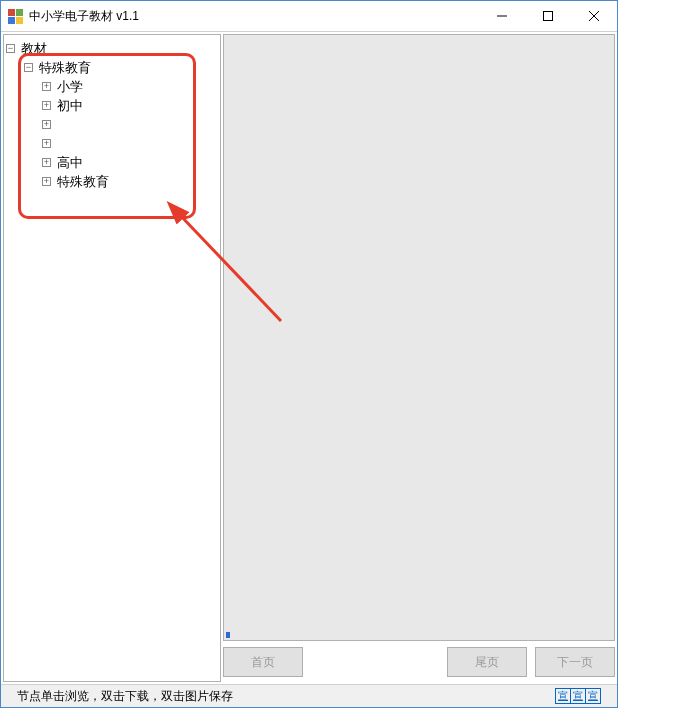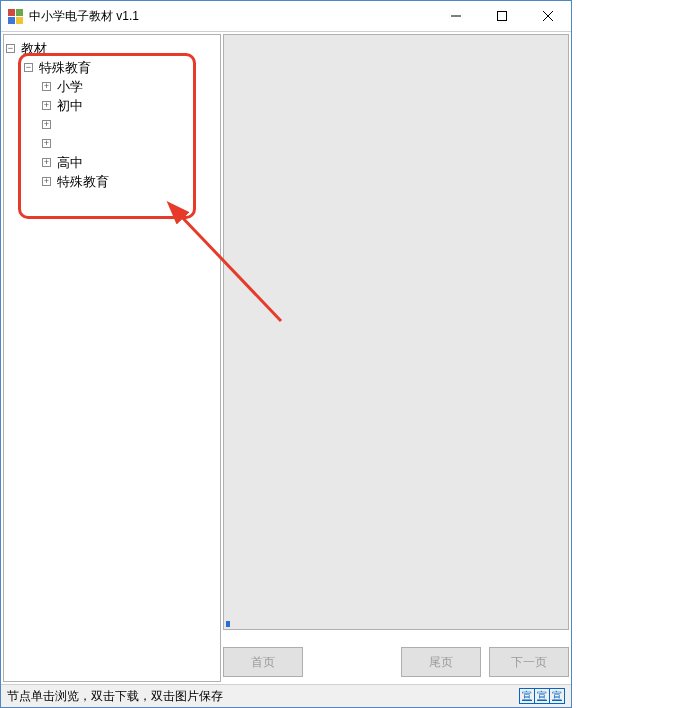--- a/index.html
+++ b/index.html
@@ -1,16 +1,16 @@
 <!DOCTYPE html>
 <html><head>
 <meta charset="utf-8">
 <style>
 html,body{margin:0;padding:0;font-family:"Microsoft YaHei","SimSun",sans-serif;font-size:12px;background:#fff;color:#000}
-.window{width:572px;height:708px;border:1px solid #4a88c7;display:flex;flex-direction:column;box-sizing:border-box;position:relative}
+.window{width:618px;height:708px;border:1px solid #4a88c7;display:flex;flex-direction:column;box-sizing:border-box;position:relative}
 .titlebar{height:30px;background:#fff;display:flex;align-items:center;border-bottom:1px solid #d0d0d0}
 .titlebar .app-icon{width:16px;height:16px;margin:0 6px;display:flex;flex-wrap:wrap}
 .titlebar .app-icon span{width:7px;height:7px;margin:0.5px}
 .titlebar .app-icon span:nth-child(1){background:#d04a3a}
 .titlebar .app-icon span:nth-child(2){background:#6aa84f}
 .titlebar .app-icon span:nth-child(3){background:#3c78d8}
 .titlebar .app-icon span:nth-child(4){background:#f1c232}
 .titlebar .title{flex:1;font-size:12px}
 .titlebar .win-controls{display:flex;height:100%}
 .titlebar .win-btn{width:46px;display:flex;align-items:center;justify-content:center;font-family:Arial,sans-serif}
@@ -19,24 +19,24 @@
 .body{flex:1;display:flex;min-height:0;padding:2px}
 .sidebar{width:218px;border:1px solid #b0b0b0;background:#fff;position:relative;padding:4px 2px;box-sizing:border-box}
 .tree{font-size:13px;line-height:19px}
 .tree-row{display:flex;align-items:center;height:19px;white-space:nowrap}
 .tree-toggle{width:9px;height:9px;border:1px solid #8a8a8a;display:flex;align-items:center;justify-content:center;font-size:9px;line-height:1;color:#555;margin-right:4px;font-family:Arial;box-sizing:border-box}
 .tree-row .lbl{padding:0 2px}
 .content{flex:1;display:flex;flex-direction:column;margin-left:2px;min-width:0}
 .viewer{flex:1;border:1px solid #b0b0b0;background:#e8e8e8;position:relative;overflow:hidden}
 .viewer .hscroll{position:absolute;left:0;right:0;bottom:0;height:10px;display:flex;align-items:center}
 .viewer .hscroll .thumb{position:absolute;left:2px;width:4px;height:6px;background:#2a6bd4}
-.nav{height:40px;display:flex;align-items:center;gap:8px;padding:12px 0 0 0}
+.nav{height:40px;display:flex;align-items:center;gap:8px;padding:1px 0 0 0}
 .nav .spacer{flex:1}
 .nav button{width:80px;height:30px;border:1px solid #adadad;background:#e1e1e1;color:#9a9a9a;font-size:12px;font-family:inherit;padding:0}
-.statusbar{height:22px;background:#f0f0f0;border-top:1px solid #d0d0d0;display:flex;align-items:center;padding:0 6px;font-size:12px}
+.statusbar{height:22px;background:#f0f0f0;border-top:1px solid #d0d0d0;display:flex;align-items:center;padding:0 16px;font-size:12px}
 .statusbar .sp{flex:1}
 .statusbar .links{color:#0066cc;text-decoration:underline;display:flex;gap:0}
 .statusbar .links span{width:14px;height:14px;border:1px solid #0066cc;display:inline-flex;align-items:center;justify-content:center;font-size:10px;margin-left:-1px}
 
 
 .annot-box{position:absolute;border:3px solid #e63b2a;border-radius:10px;pointer-events:none}
 .annot-arrow{position:absolute;pointer-events:none}
 </style>
 </head>
 <body>

